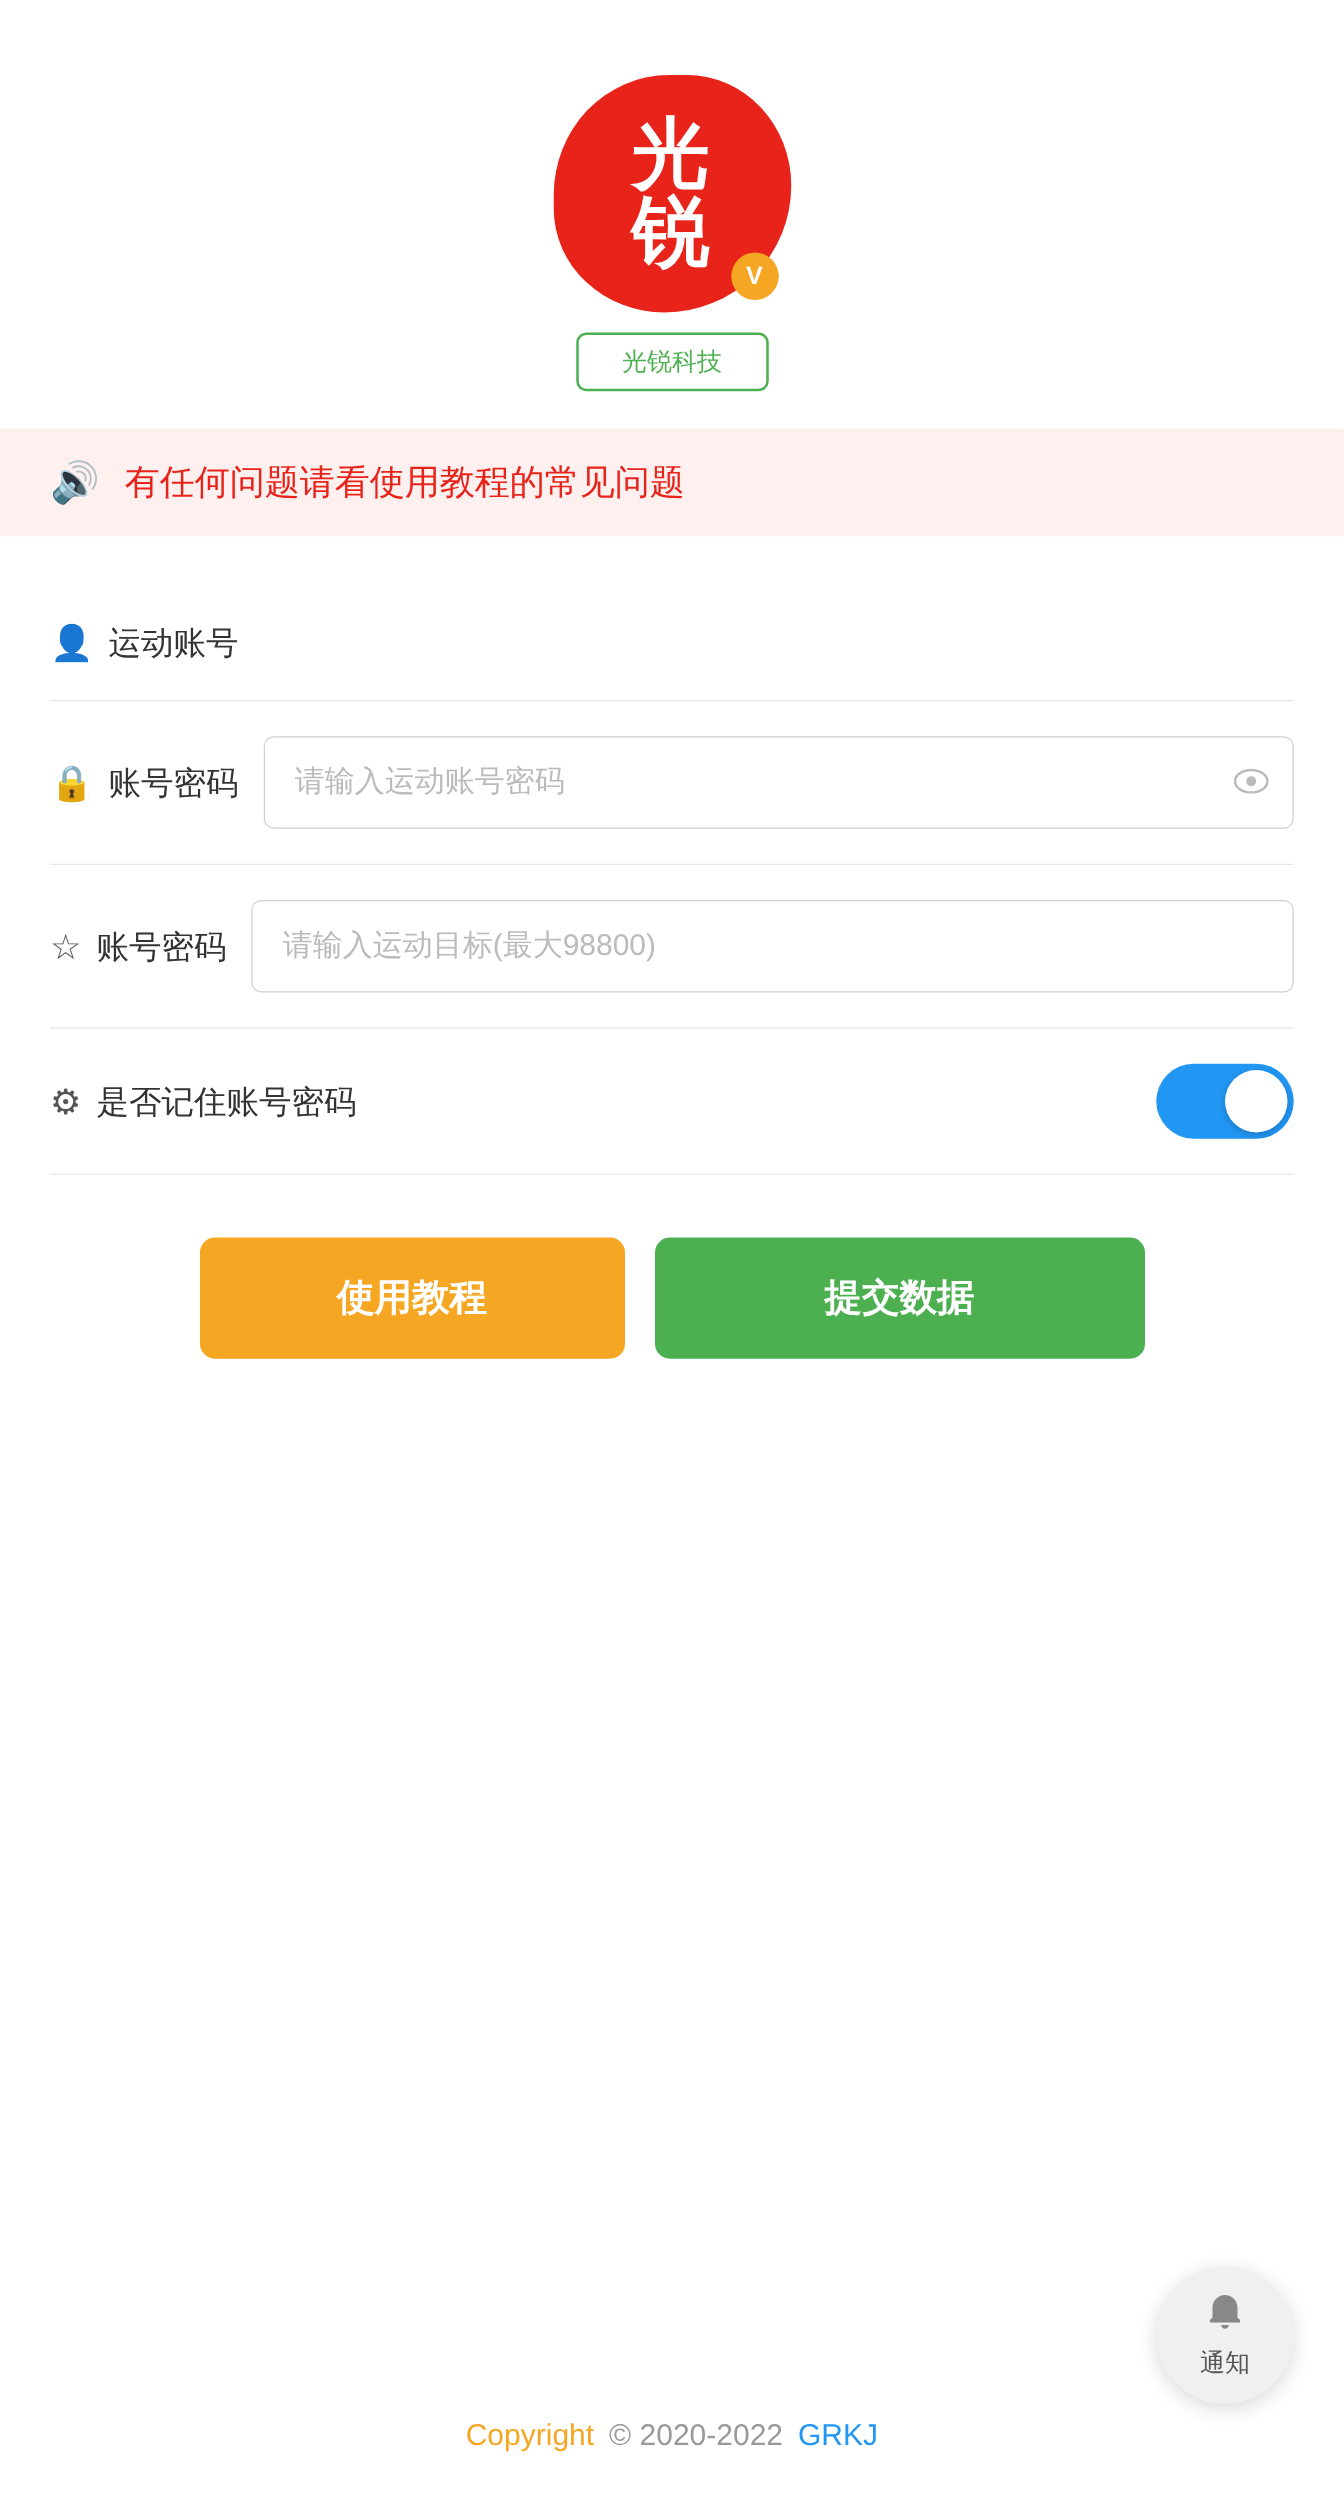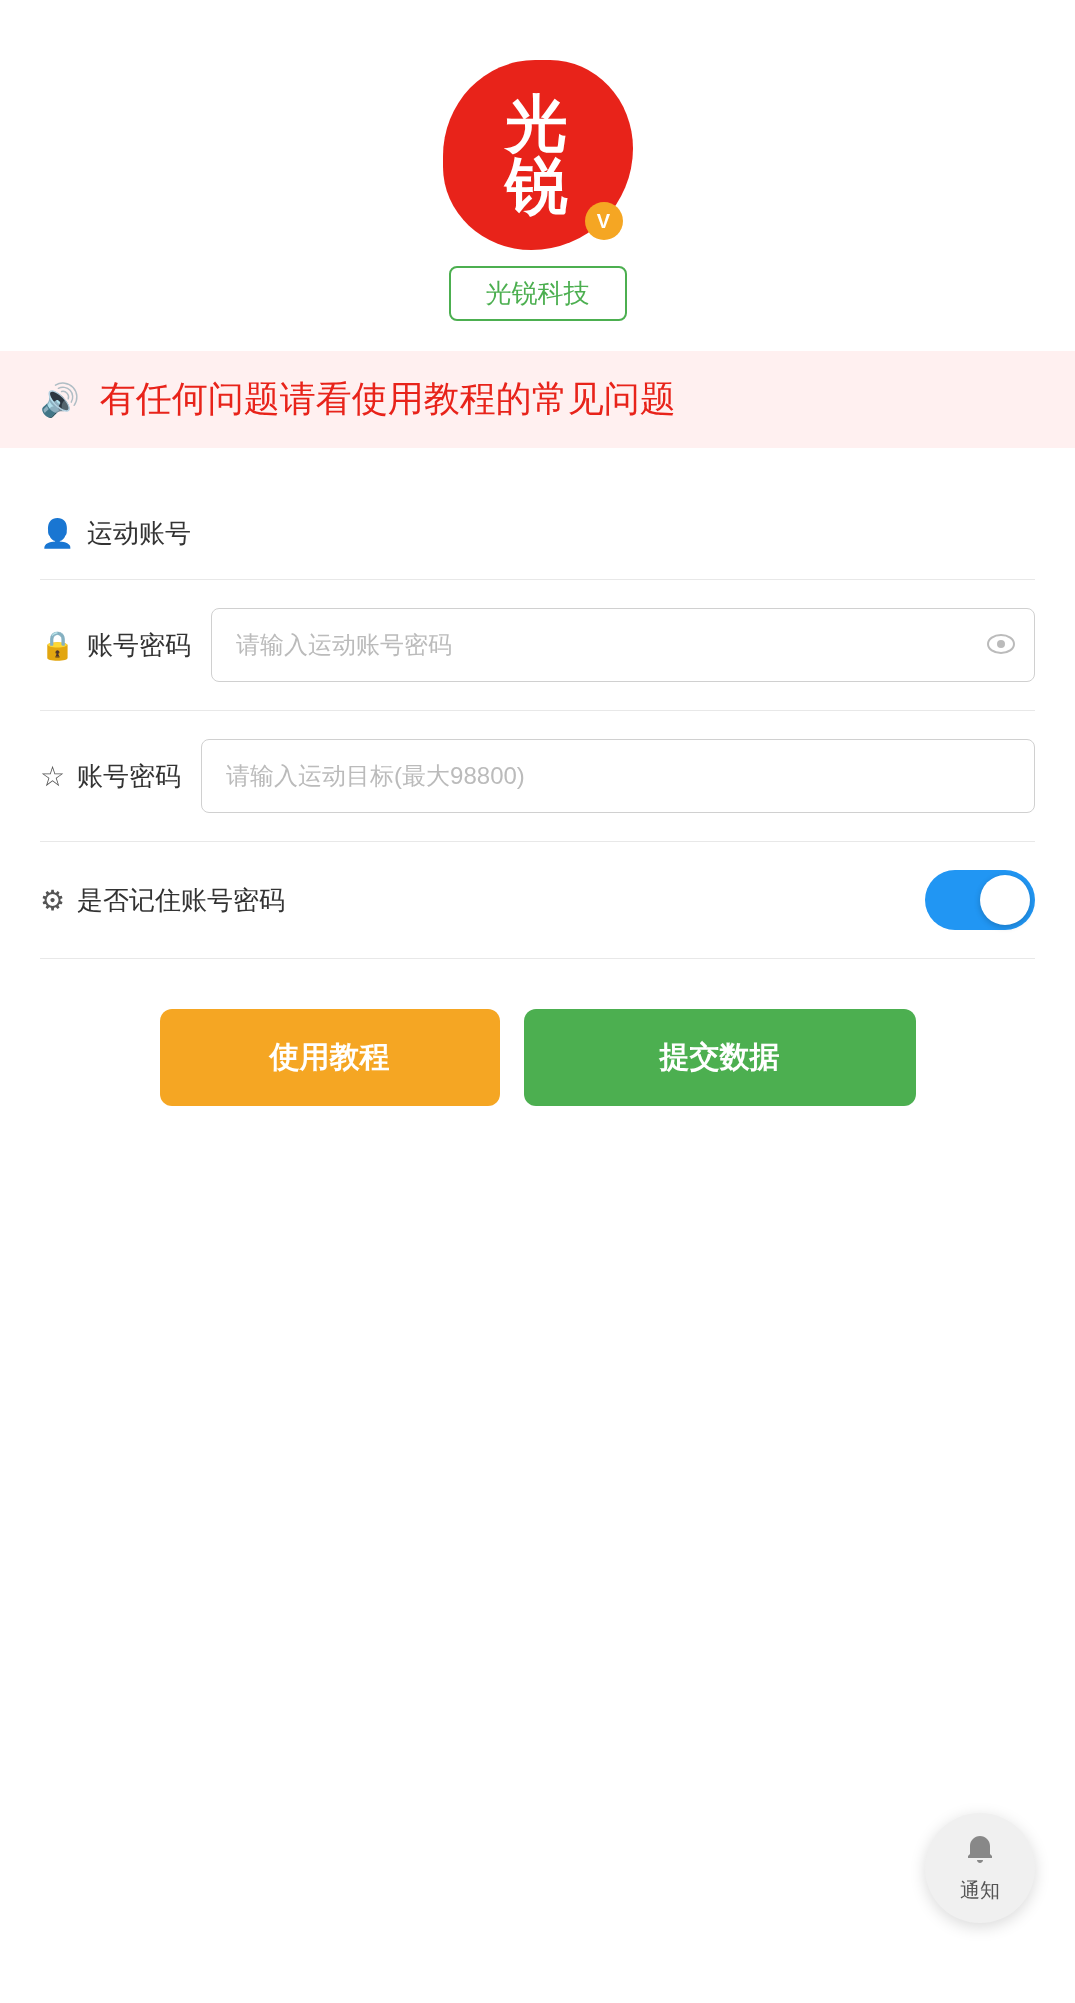--- a/index.html
+++ b/index.html
@@ -78,21 +78,21 @@
       color: #ffffff;
       font-size: 20px;
       font-weight: bold;
     }
 
     .logo-brand-name {
       border: 2px solid #4caf50;
       border-radius: 8px;
       padding: 8px 35px;
       color: #4caf50;
-      font-size: 26px;
+      font-size: 20px;
       font-weight: 500;
     }
 
     
     .notice-banner {
       width: 100%;
       background: #fff0f0;
       border: none;
       padding: 24px 40px;
       display: flex;
@@ -102,21 +102,21 @@
     }
 
     .notice-icon {
       font-size: 32px;
       color: #e8231a;
       flex-shrink: 0;
     }
 
     .notice-text {
       color: #e8231a;
-      font-size: 36px;
+      font-size: 28px;
       font-weight: 500;
     }
 
     
     .form-section {
       width: 100%;
       padding: 0 40px;
     }
 
     .form-row {
@@ -373,20 +373,25 @@
       </div>
     </div>
 
     <div class="buttons-row">
       <button class="btn-tutorial">使用教程</button>
       <button class="btn-submit">提交数据</button>
     </div>
 
   </div>
 
+  <div class="footer">
+    <span class="footer-copyright">Copyright</span>
+    <span class="footer-year">© 2020-2022</span>
+    <span class="footer-brand">GRKJ</span>
+  </div>
 
 </div>
 
 <div class="notification-fab">
   <span class="notification-bell">
     <svg width="36" height="36" viewBox="0 0 36 36" fill="none" xmlns="http://www.w3.org/2000/svg">
       <path d="M18 4C12.477 4 8 8.477 8 14v8l-2 2v2h24v-2l-2-2v-8c0-5.523-4.477-10-10-10z" fill="#888"></path>
       <path d="M15 28c0 1.657 1.343 3 3 3s3-1.343 3-3h-6z" fill="#888"></path>
     </svg>
   </span>

